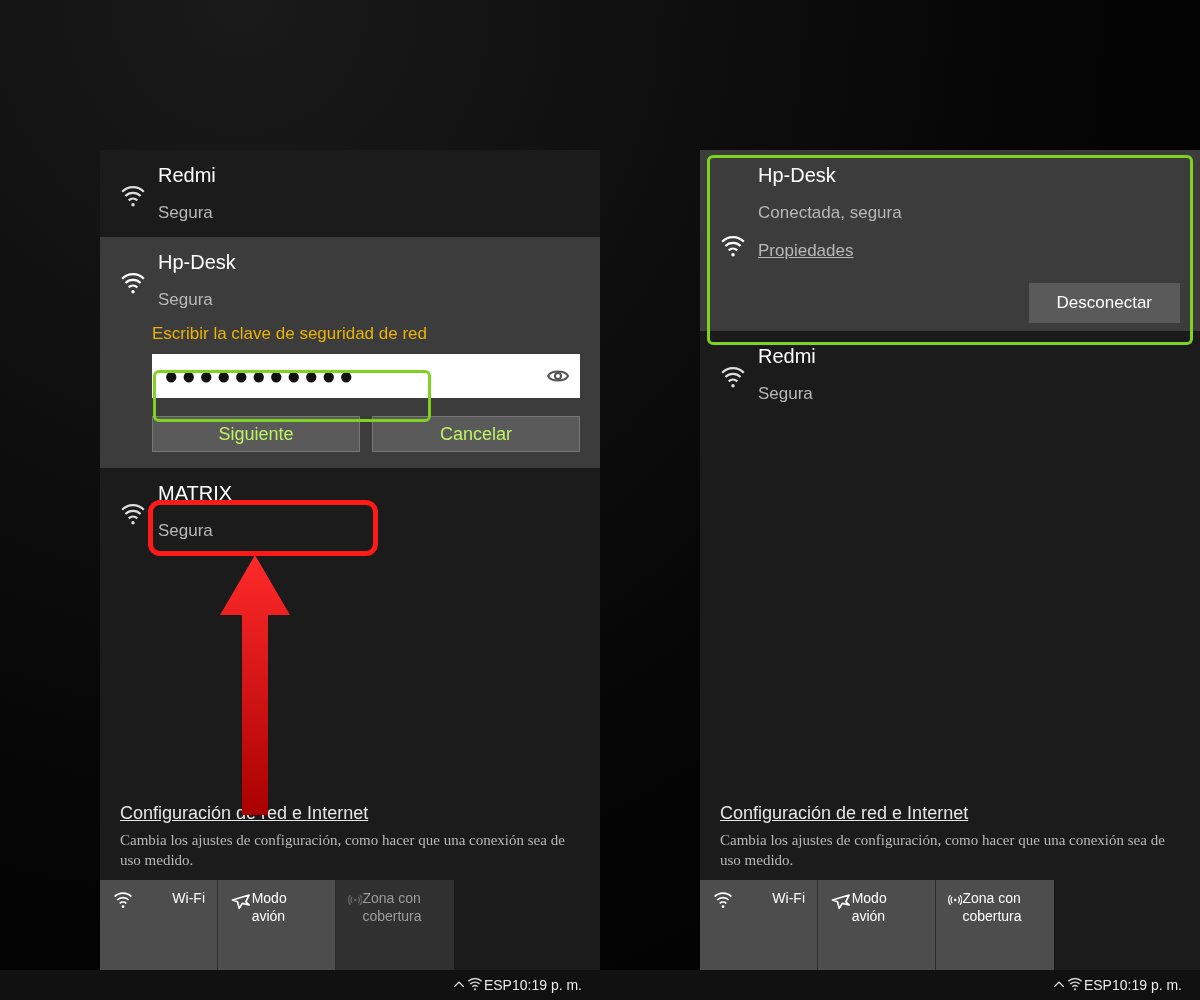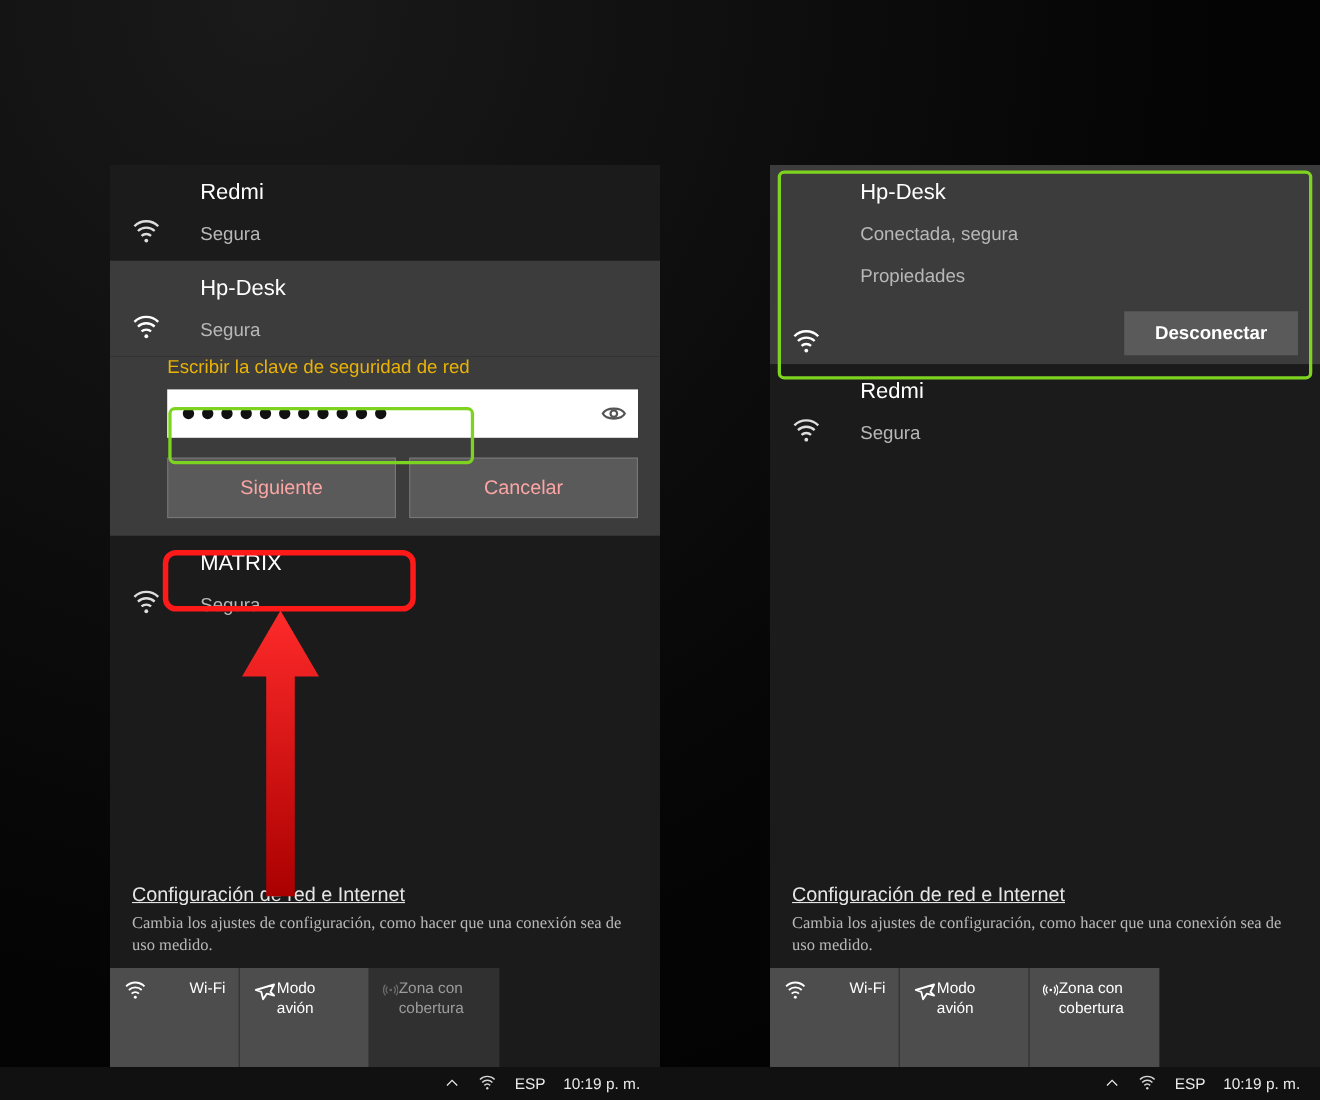--- a/index.html
+++ b/index.html
@@ -13,49 +13,49 @@
     bottom: 30px;
     width: 500px;
     background: #1b1b1b;
     display: flex;
     flex-direction: column;
   }
   .panel .networks { flex: 1 1 auto; overflow: hidden; }
   .net {
     display: flex;
     padding: 14px 20px 14px 18px;
-    gap: 30px;
-    align-items: flex-end;
+    gap: 6px;
+    align-items: center;
   }
   .net.expanded { background: #3c3c3c; }
   .net .icon { width: 34px; padding-top: 4px; }
   .net .meta { flex: 1; }
   .net .name { font-size: 20px; font-weight: 400; color: #fff; }
   .net .sub  { font-size: 17px; color: #b8b8b8; margin-top: 16px; }
-  .net .link { font-size: 17px; color: #b8b8b8; margin-top: 18px; display: inline-block; }
+  .net .link { font-size: 17px; color: #b8b8b8; text-decoration: underline; margin-top: 18px; display: inline-block; }
   .net .actions { margin-top: 22px; display: flex; justify-content: flex-end; }
   .net .actions button {
     background: #5a5a5a; color: #fff; border: none; font-size: 17px;
-    padding: 10px 28px; cursor: pointer; font-weight: bold;
+    padding: 10px 28px; cursor: pointer;
   }
   .expand-body { padding-left: 52px; padding-right: 20px; padding-bottom: 16px; background:#3c3c3c; }
   .prompt { font-size: 17px; color: #eab308; }
   .pwrow { position: relative; margin-top: 10px; }
   .pwrow input {
     width: 100%; height: 44px; background: #fff; border: none;
     padding: 0 44px 0 12px; font-size: 24px; letter-spacing: 3px; color:#111;
   }
   .pwrow .eye {
     position: absolute; right: 10px; top: 50%; transform: translateY(-50%);
     width: 24px; height: 24px; color:#555; cursor:pointer;
   }
   .hint { font-size: 17px; color: #e6e6e6; margin-top: 14px; line-height: 1.35; }
   .btnrow { display: flex; gap: 12px; margin-top: 18px; }
   .btnrow button {
-    flex: 1; height: 55px; background:#5a5a5a; color:#fca5a5; border:1px solid #777;
+    flex: 1; height: 36px; background:#5a5a5a; color:#bef264; border:1px solid #777;
     font-size: 18px; cursor:pointer;
   }
   .footer {
     padding: 16px 20px 10px 20px;
   }
   .footer .flink { font-size: 18px; text-decoration: underline; color:#e6e6e6; display:inline-block; }
   .footer .fdesc { font-size: 15px; color:#b8b8b8; margin-top: 6px; line-height:1.35;font-family:Liberation Serif, serif; }
   .tiles { display:flex; }
   .tile {
     width: 118px; height: 90px; padding: 10px 12px 8px 12px;
@@ -63,21 +63,21 @@
     border-right: 1px solid #2c2c2c; cursor:pointer;
   }
   .tile:last-child { border-right: none; }
   .tile.on  { background:#4d4d4d; }
   .tile.off { background:#303030; color:#9c9c9c; }
   .tile.off svg { opacity:.55; }
   .tile .tlabel { font-size: 14px; line-height:1.25; }
   .taskbar {
     position:absolute; left:0; right:0; bottom:0; height:30px;
     background:#111; display:flex; align-items:center; justify-content:flex-end;
-    padding: 0 18px 0 0; gap: 16px; font-size:14px; color:#eaeaea;
+    padding: 0 18px 0 0; gap: 0; font-size:14px; color:#eaeaea;
   }
   .taskbar .tray-ico { width:18px; height:18px; opacity:.9; }
   .taskbar .chev { width:14px; height:14px; }
 
   
   .anno { position:absolute; pointer-events:none; }
   .anno.green { border:3px solid #7ed321; border-radius:6px; }
   .anno.red   { border:5px solid #ff1a1a; border-radius:12px; }
   .arrow-svg { position:absolute; pointer-events:none; }
 

